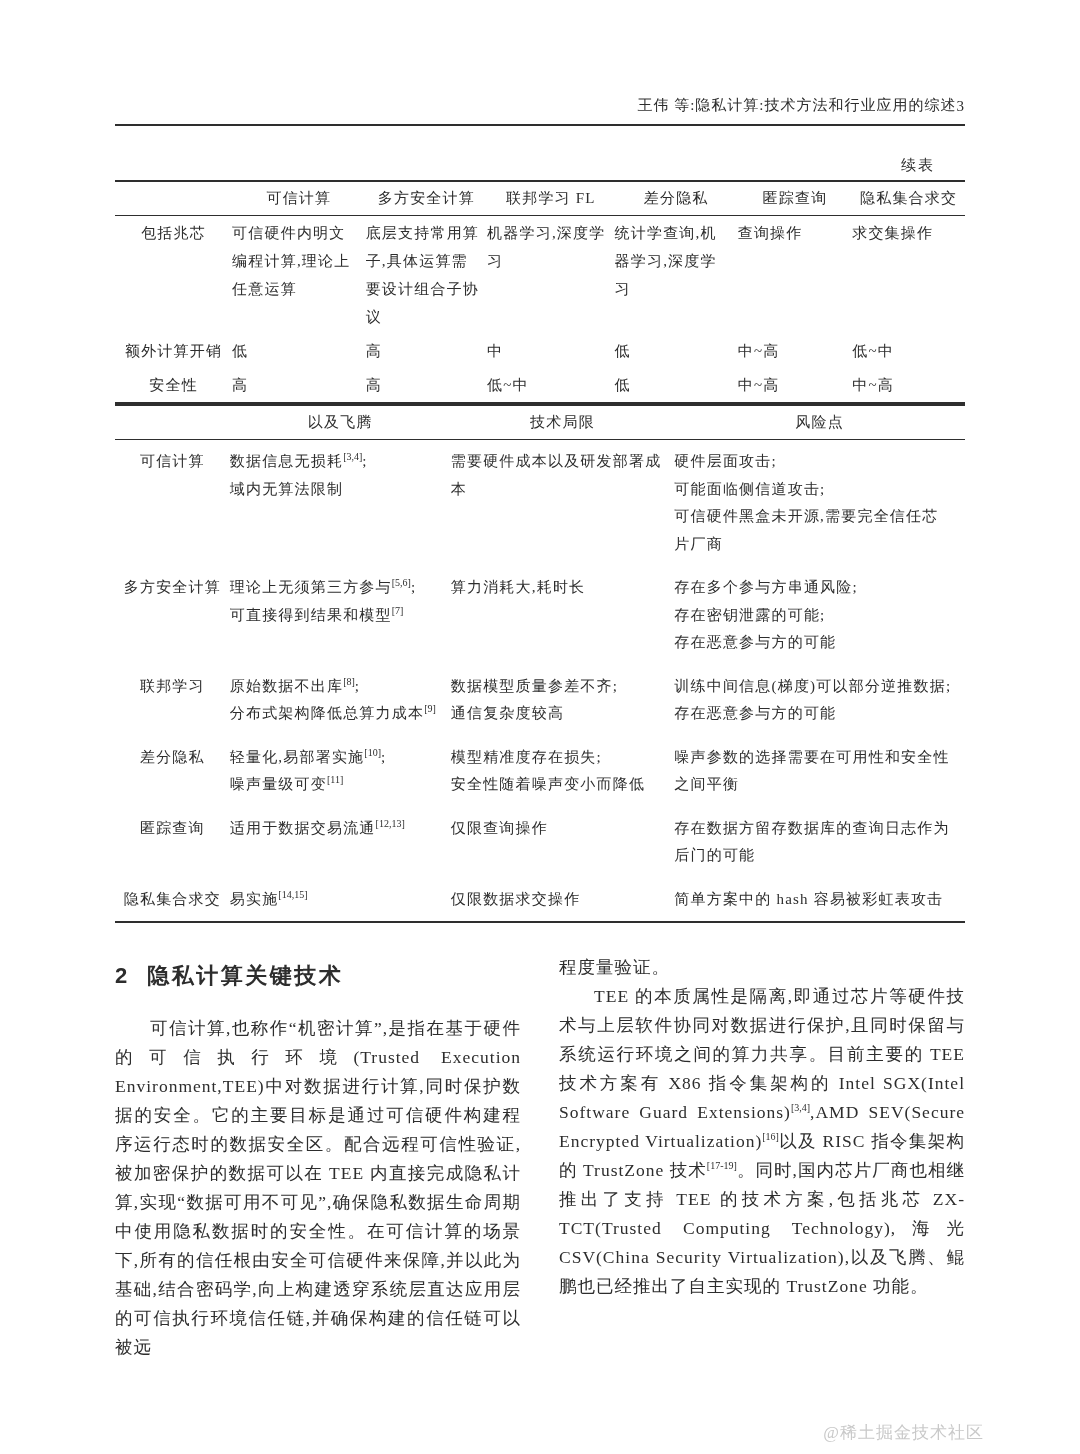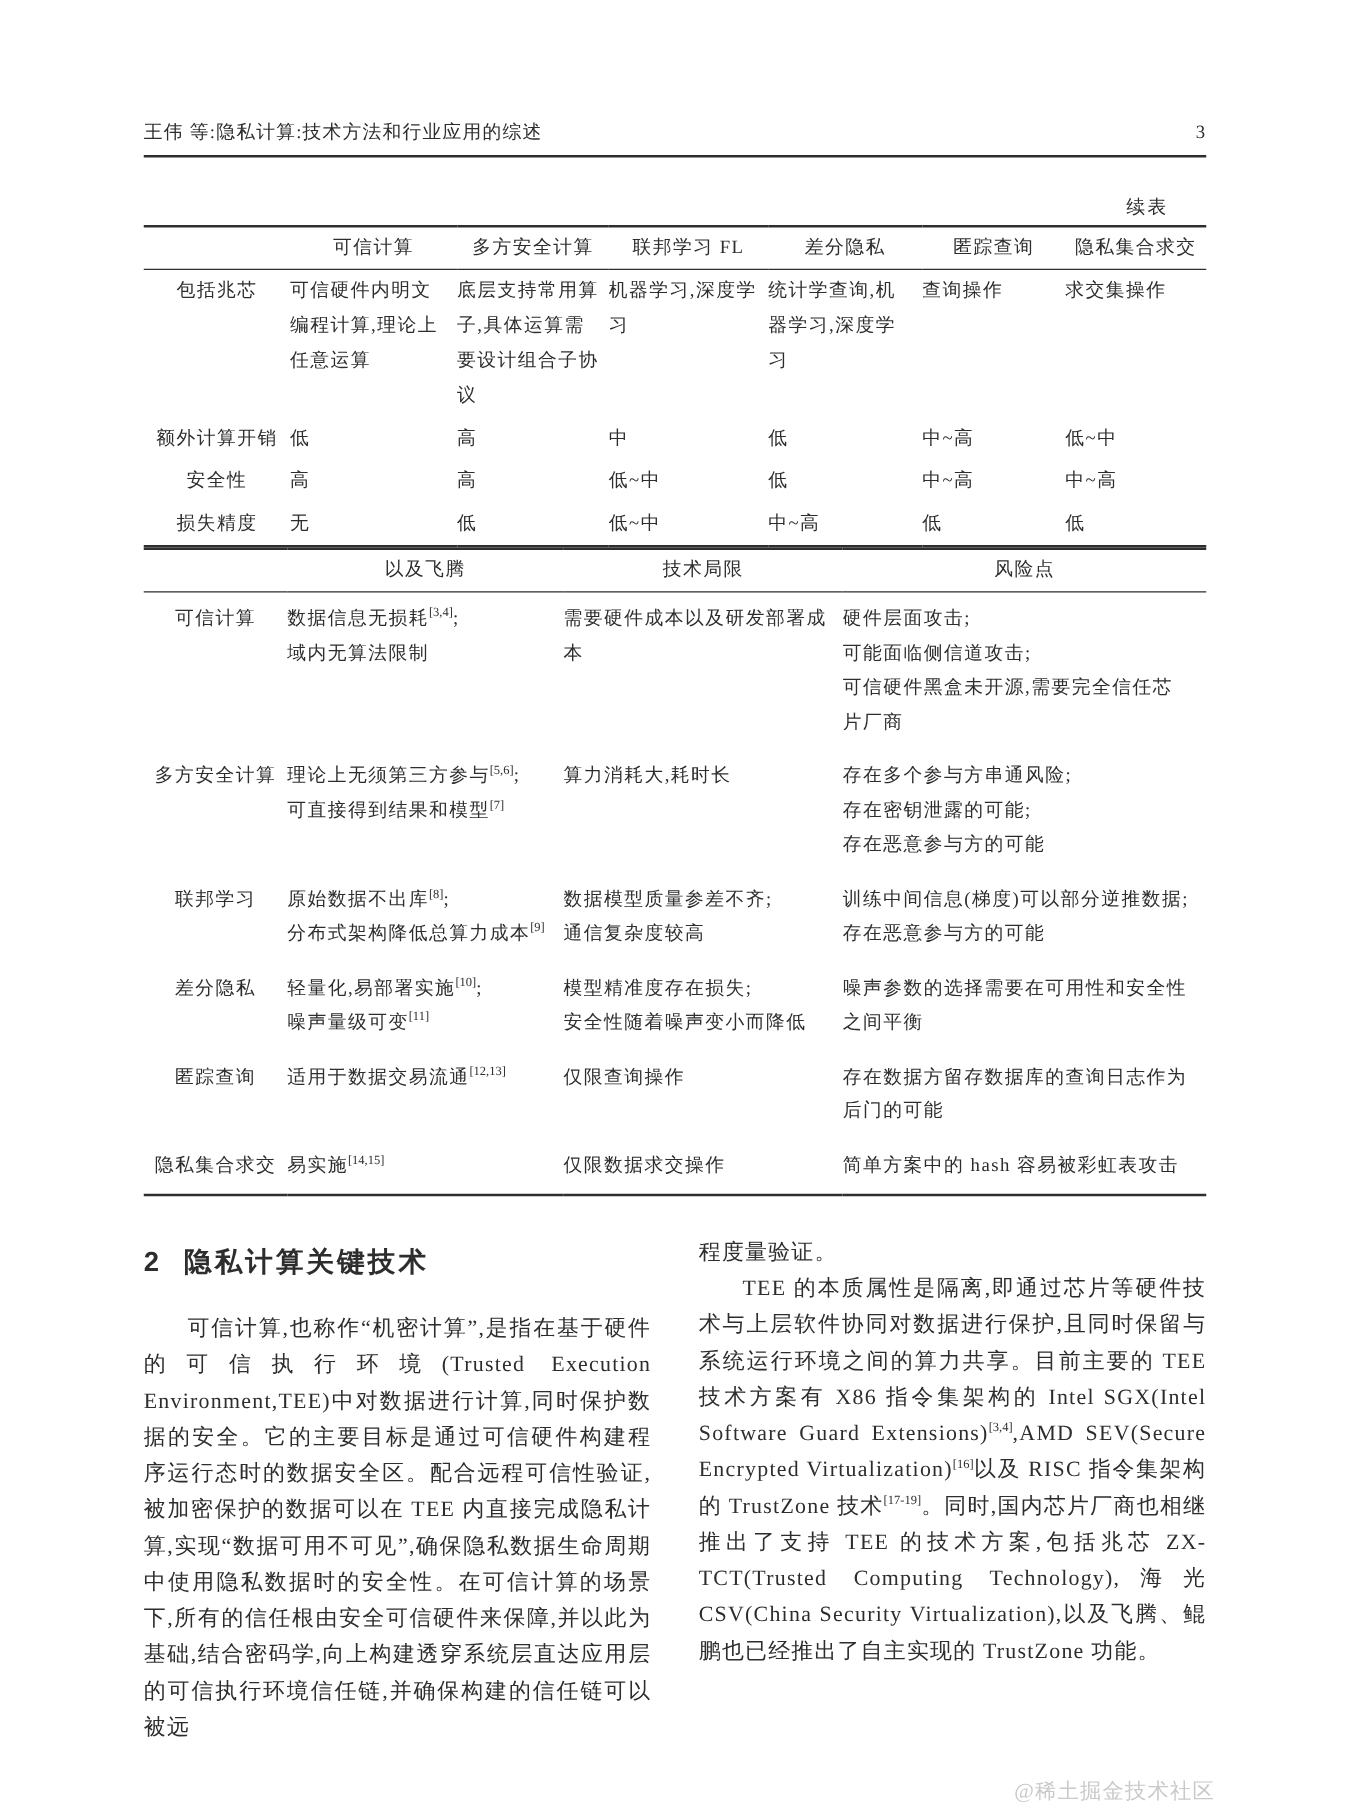--- a/index.html
+++ b/index.html
@@ -9,21 +9,21 @@
     font-family:"Liberation Serif","DejaVu Serif",serif;
     color:#2d2d2d;
     position:relative;
     overflow:hidden;
   }
   .page { position:absolute; left:115px; right:115px; top:0; }
 
   
   .running-head {
     margin-top:96px;
-    display:flex; justify-content:space-between; align-items:flex-end;
+    display:flex; justify-content:flex-end; align-items:flex-end;
     font-size:15px; letter-spacing:1px;
     padding-bottom:9px;
     border-bottom:2.5px solid #2e2e2e;
   }
 
   
   .continued-label {
     margin-top:30px; margin-bottom:5px;
     text-align:right; padding-right:30px;
     font-size:15px; letter-spacing:2px;
@@ -85,21 +85,21 @@
 
   p.para {
     margin:0; font-size:17.5px; line-height:29px;
     text-align:justify; letter-spacing:1px;
   }
   p.para.indent { text-indent:2em; }
   .bcol-left p.para { margin-top:23px; }
 
   
   .watermark {
-    position:absolute; right:108px; bottom:10px;
+    position:absolute; right:96px; bottom:10px;
     font-size:17px; color:#c9c9c9; letter-spacing:1px;
   }
 </style>
 </head>
 <body>
 
 <div class="page">
 
   <div class="running-head">
     <span>王伟 等:隐私计算:技术方法和行业应用的综述</span>
@@ -175,41 +175,20 @@
             <div class="line">低~中</div>
           </td>
           <td>
             <div class="line">低</div>
           </td>
           <td>
             <div class="line">中~高</div>
           </td>
           <td>
             <div class="line">中~高</div>
-          </td>
-        </tr>
-        <tr>
-          <th>损失精度</th>
-          <td>
-            <div class="line">无</div>
-          </td>
-          <td>
-            <div class="line">低</div>
-          </td>
-          <td>
-            <div class="line">低~中</div>
-          </td>
-          <td>
-            <div class="line">中~高</div>
-          </td>
-          <td>
-            <div class="line">低</div>
-          </td>
-          <td>
-            <div class="line">低</div>
           </td>
         </tr>
       </tbody>
     </table>
 
 
   <table class="paper-table t2">
       <thead>
         <tr>
           <th class="c0"></th>

